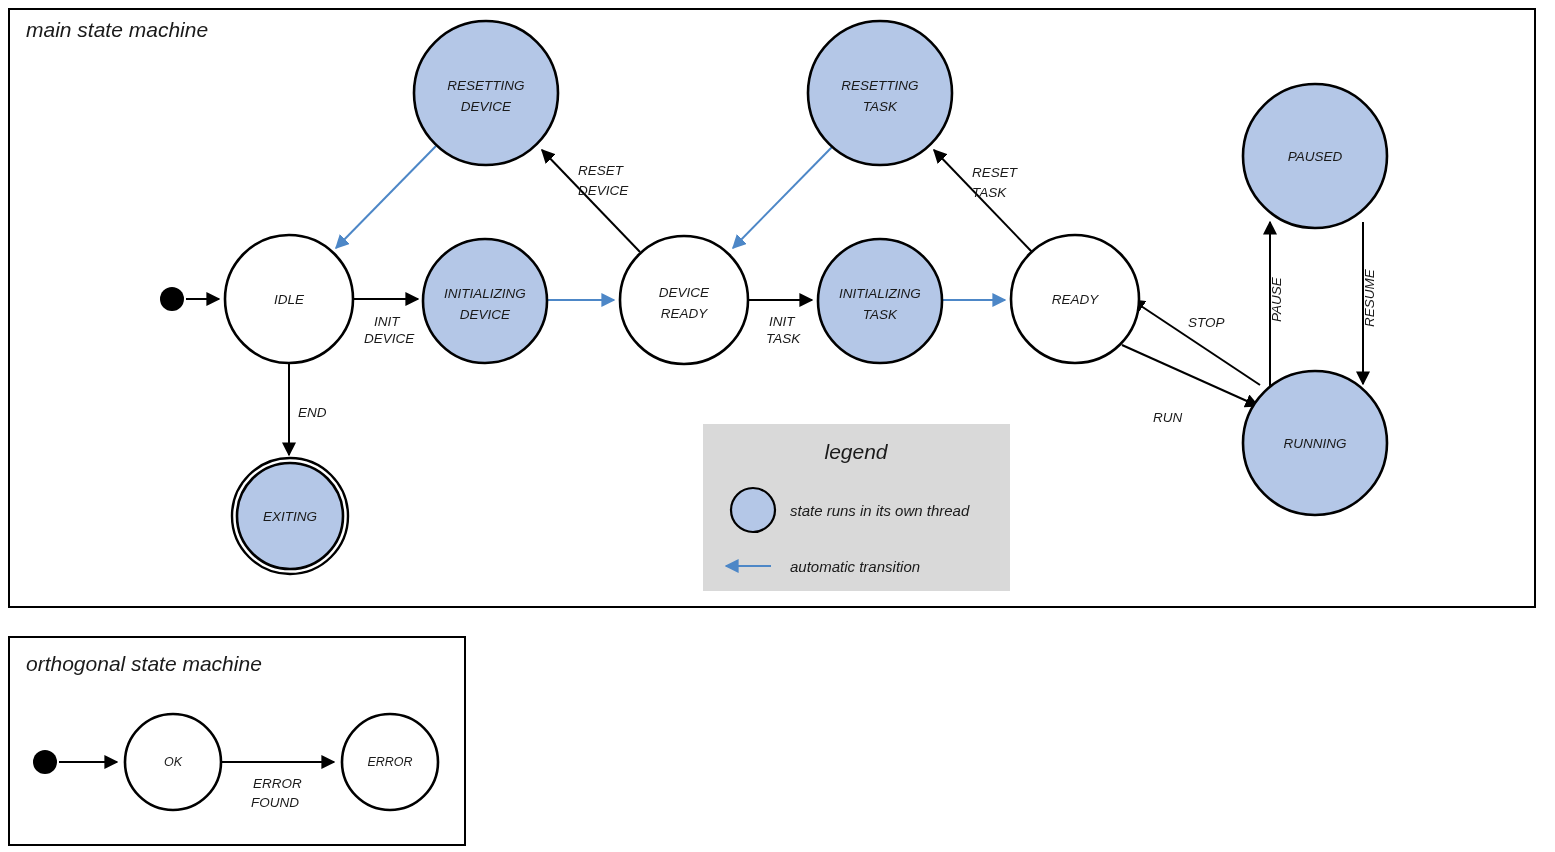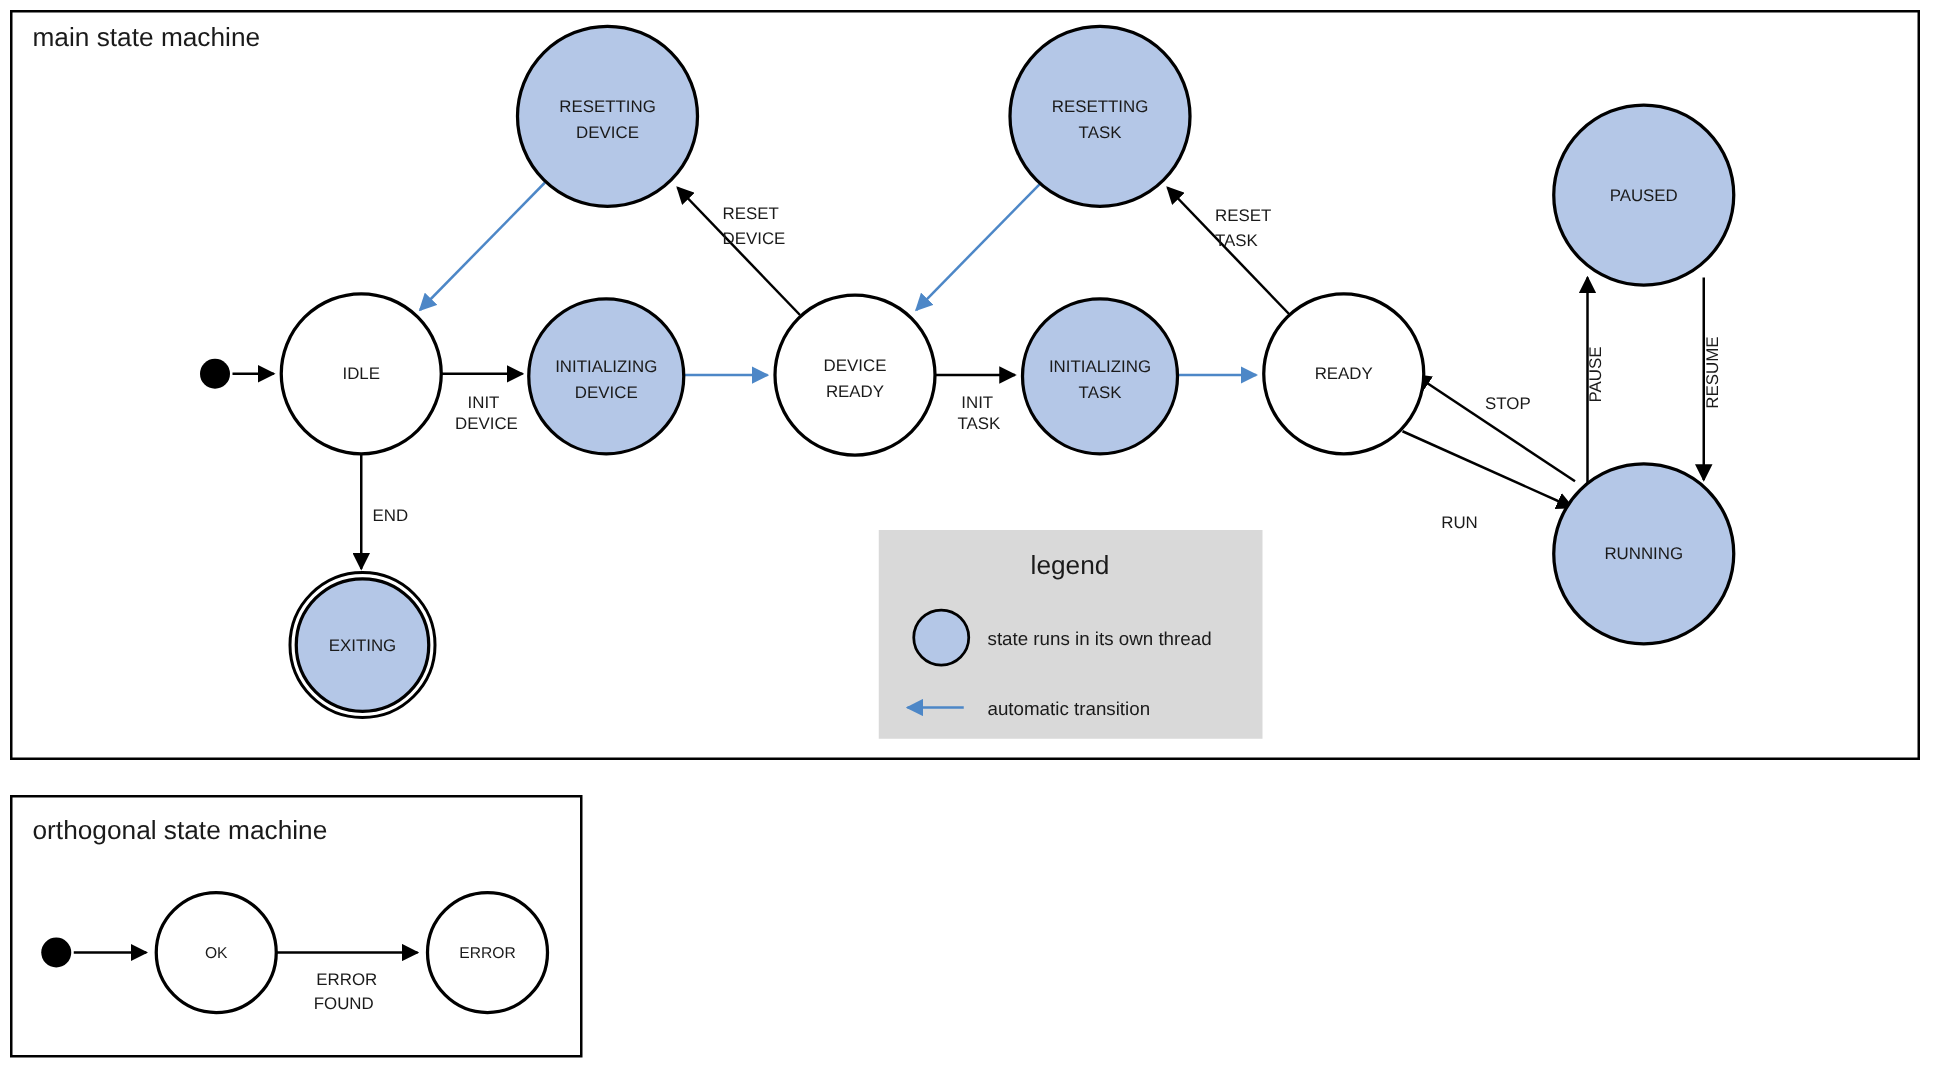--- a/index.html
+++ b/index.html
@@ -10,20 +10,21 @@
   body {
     width: 1555px;
     height: 852px;
     font-family: "Liberation Sans", sans-serif;
     overflow: hidden;
   }
   #stage {
     position: relative;
     width: 1555px;
     height: 852px;
+    font-style: italic;
   }
   svg#diagram {
     position: absolute;
     left: 0;
     top: 0;
     width: 1555px;
     height: 852px;
   }
   .frame-rect {
     fill: #ffffff;

